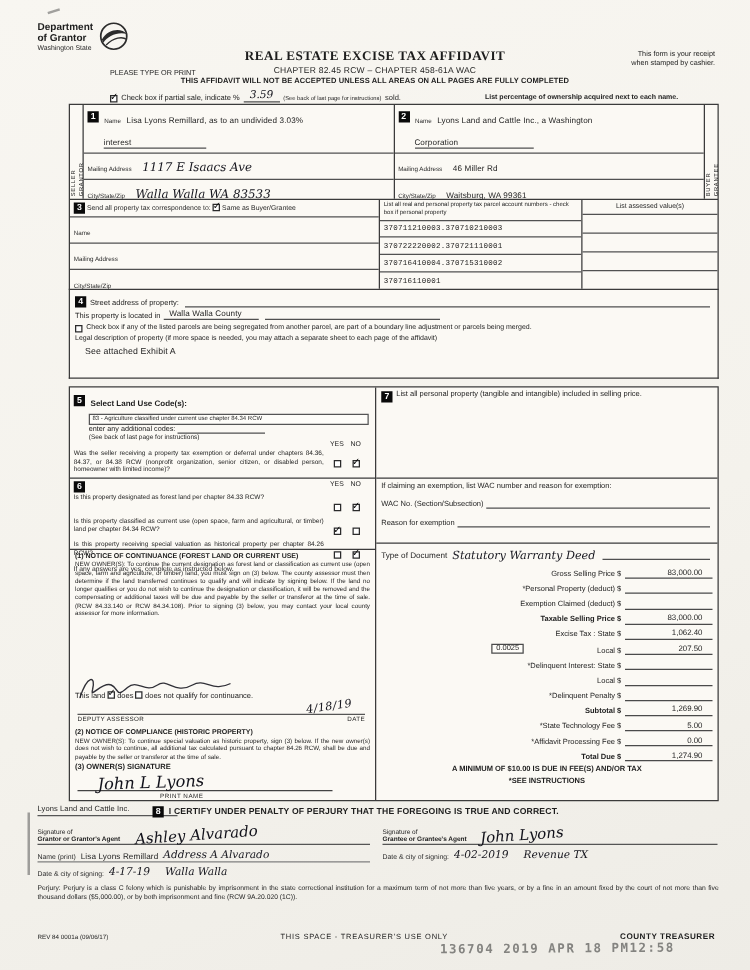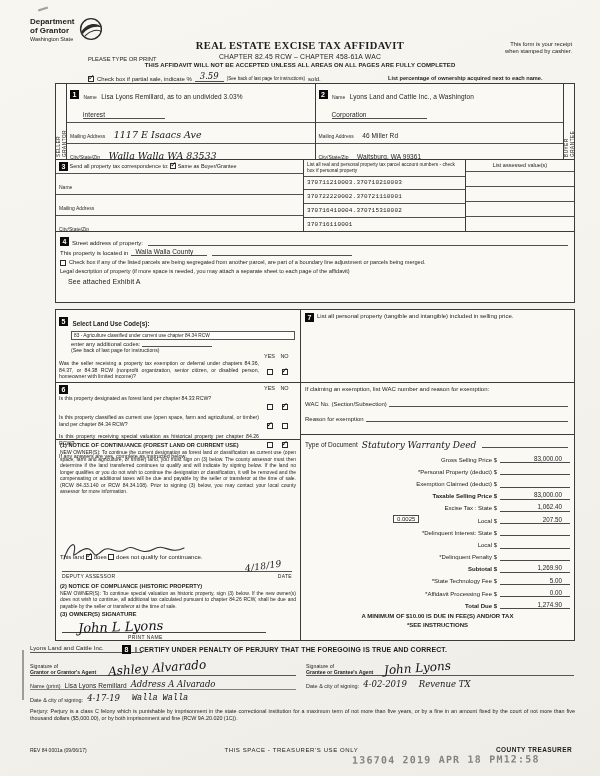--- a/index.html
+++ b/index.html
@@ -452,21 +452,21 @@
         <span class="sig bigsig">Ashley Alvarado</span>
       </div>
       <div class="sigrow2">
         <span class="flabel" style="font-size:5.5px;">Name (print)</span>
         <span class="typed">Lisa Lyons Remillard</span>
         <span class="hw hwmid">Address A Alvarado</span>
       </div>
       <div class="sigrow3">
         <span class="flabel" style="font-size:5.5px;">Date &amp; city of signing:</span>
         <span class="hw hwmid">4-17-19</span>
-        <span class="hw hwmid" style="margin-left:8px;font-family:Liberation Mono, monospace;">Walla Walla</span>
+        <span class="hw hwmid" style="margin-left:8px;">Walla Walla</span>
       </div>
     </div>
     <div class="sigcol" style="padding-left:4px;">
       <div class="sigrow1">
         <span class="siglabel">
           <span>Signature of</span><br>
           <span class="b">Grantee or Grantee's Agent</span>
         </span>
         <span class="sig bigsig">John Lyons</span>
       </div>

